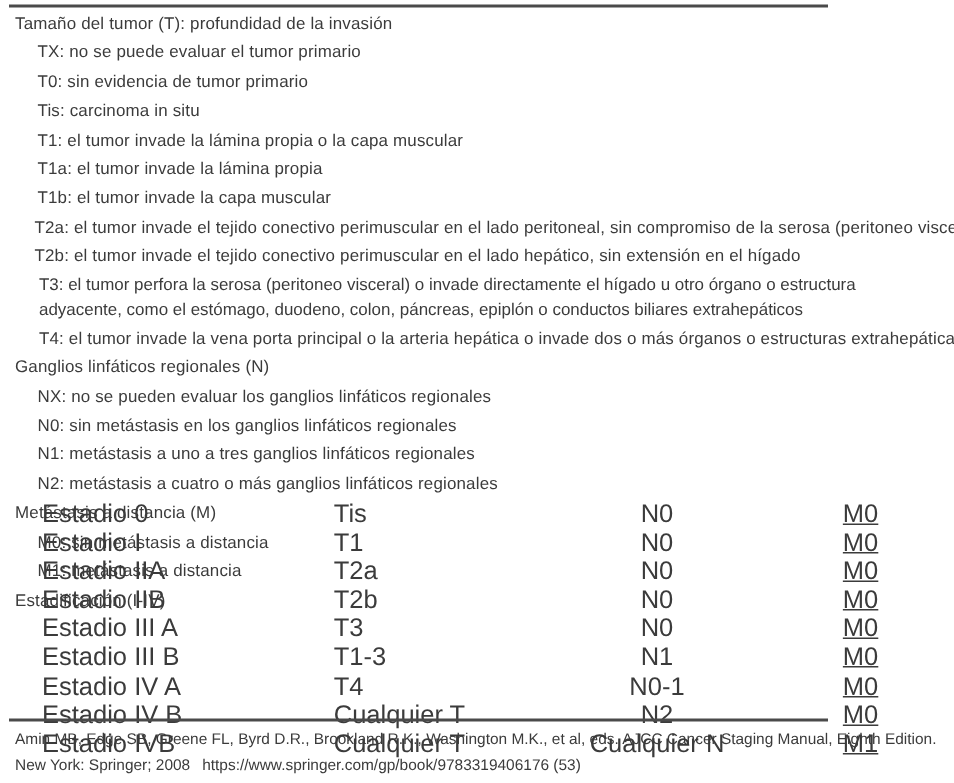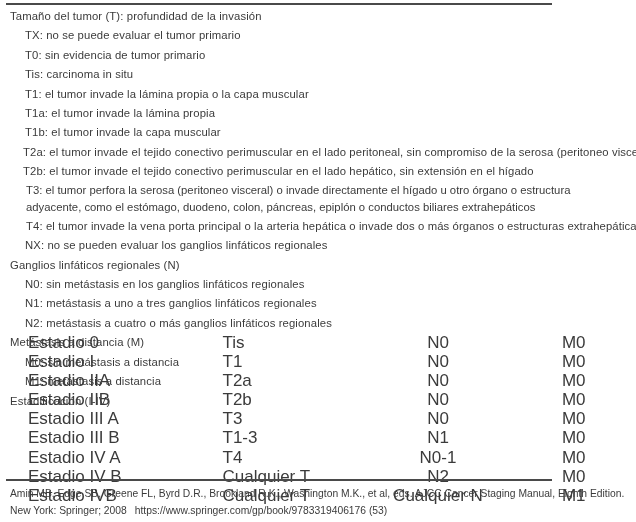--- a/index.html
+++ b/index.html
@@ -86,21 +86,21 @@
     white-space: nowrap;
     color: #3b3b3b;
   }
   .c-stage {
     width: 200px;
     padding-left: 28px !important;
     text-align: left;
   }
   .c-t { width: 145px; text-align: left; }
   .c-n { width: 150px; text-align: center; }
-  .c-m { width: 130px; text-align: center; }
+  .c-m { width: 130px; text-align: center; text-decoration: underline; }
 
   
   .footer {
     position: absolute;
     left: 10px;
     top: 485px;
     width: 620px;
     font-size: 10.3px;
     line-height: 17px;
     color: #3b3b3b;
@@ -122,22 +122,22 @@
     <div class="line lvl1">T0: sin evidencia de tumor primario</div>
     <div class="line lvl1">Tis: carcinoma in situ</div>
     <div class="line lvl1">T1:  el tumor invade la lámina propia o la capa muscular</div>
     <div class="line lvl1">T1a: el tumor invade la lámina propia</div>
     <div class="line lvl1">T1b: el tumor invade la capa muscular</div>
     <div class="line lvl1b">T2a: el tumor invade el tejido conectivo perimuscular en el lado peritoneal, sin compromiso de la serosa (peritoneo visceral)</div>
     <div class="line lvl1b">T2b: el tumor invade el tejido conectivo perimuscular en el lado hepático, sin extensión en el hígado</div>
     <div class="para">T3: el tumor perfora la serosa (peritoneo visceral) o invade directamente el hígado u otro órgano o estructura adyacente, como el estómago, duodeno, colon, páncreas, epiplón o conductos biliares extrahepáticos</div>
     <div class="line lvl1c">T4: el tumor invade la vena porta principal o la arteria hepática o invade dos o más órganos o estructuras extrahepáticas</div>
 
+    <div class="line lvl0">Ganglios linfáticos regionales (N)</div>
     <div class="line lvl1">NX: no se pueden evaluar los ganglios linfáticos regionales</div>
-    <div class="line lvl0">Ganglios linfáticos regionales (N)</div>
     <div class="line lvl1">N0: sin metástasis en los ganglios linfáticos regionales</div>
     <div class="line lvl1">N1: metástasis a uno a tres ganglios linfáticos regionales</div>
     <div class="line lvl1">N2: metástasis a cuatro o más ganglios linfáticos regionales</div>
 
     <div class="line lvl0">Metástasis a distancia (M)</div>
     <div class="line lvl1">M0: sin metástasis a distancia</div>
     <div class="line lvl1">M1: metástasis a distancia</div>
 
     <div class="line lvl0">Estadificación (I-IV)</div>
   </div>

